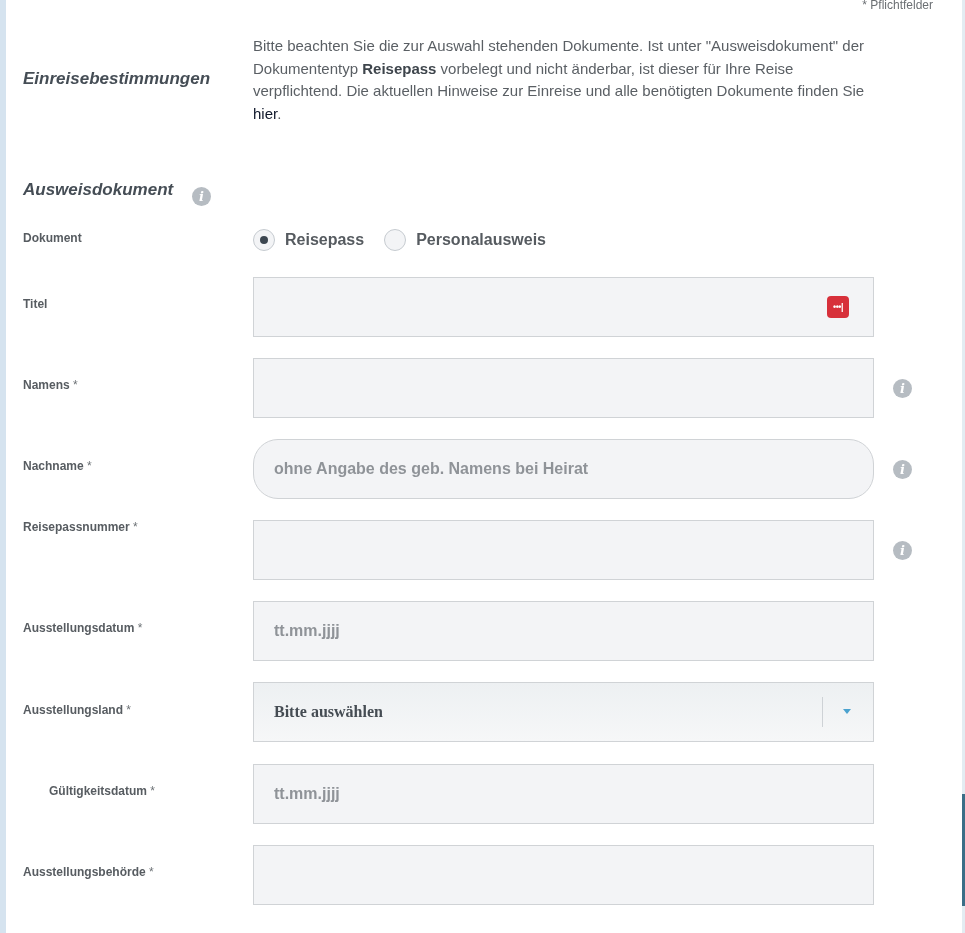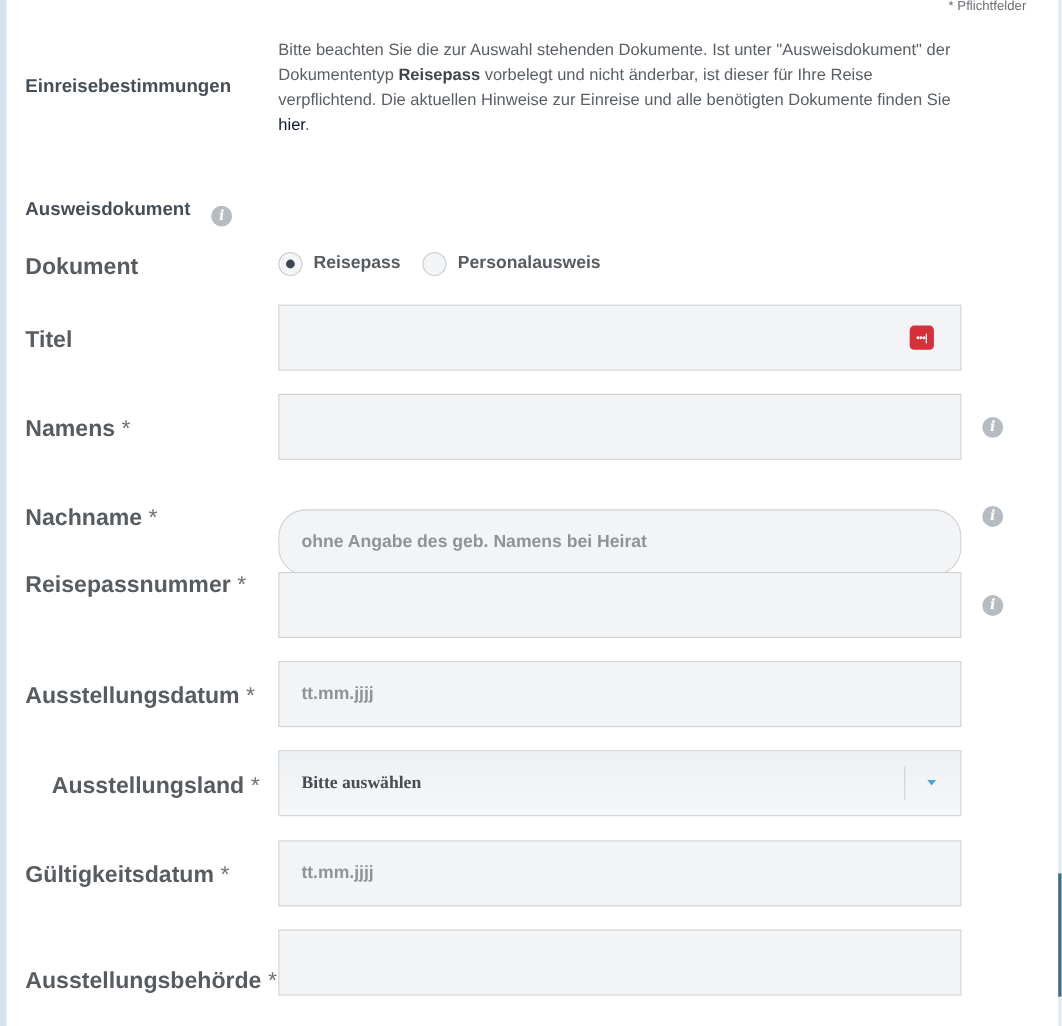--- a/index.html
+++ b/index.html
@@ -20,37 +20,37 @@
   .right-thumb {
     position:absolute; left:962px; top:794px; width:3px; height:112px;
     background:#3b6e87;
   }
   .pflicht {
     position:absolute; top:-2px; right:32px;
     font-size:12px; color:#6b6f73;
   }
   .sec-label {
     position:absolute; left:23px;
-    font-size:17px; font-weight:bold; color:#454d55;
+    font-size:17px; font-weight:bold; color:#454d55;font-style:italic;
   }
   .desc {
     position:absolute; left:253px; top:35px; width:620px;
     font-size:15px; line-height:22.5px; color:#5a5f64;
   }
   .desc b { color:#3e454c; }
   .desc a { color:#0f172a; text-decoration:none; }
   .info-icon {
     position:absolute; width:19px; height:19px; border-radius:50%;
     background:#b6bcc2; color:#fff;
     font-family:"DejaVu Serif", serif; font-style:italic; font-weight:bold;
     font-size:13px; line-height:19px; text-align:center;
   }
   .field-label {
     position:absolute; left:23px;
-    font-size:21px; font-weight:bold; color:#575c61;
+    font-size:12px; font-weight:bold; color:#575c61;
   }
   .field-label .req { font-weight:normal; color:#6d7276; }
   .radio-group { position:absolute; left:253px; top:228px; height:24px; display:flex; align-items:center; }
   .radio {
     width:22px; height:22px; border-radius:50%;
     border:1px solid #c6cbd0; background:#f3f4f6;
     box-sizing:border-box; position:relative; display:inline-block;
   }
   .radio.checked::after {
     content:""; position:absolute; left:6px; top:6px; width:8px; height:8px;
@@ -109,34 +109,34 @@
 <div class="input" style="top:277px;">
   <span></span>
   <span class="pw-icon">•••|</span>
 </div>
 
 <div class="field-label" style="top:378px;"><span>Namens</span> <span class="req">*</span></div>
 <div class="input" style="top:358px;"><span></span></div>
 <div class="info-icon" style="left:893px; top:379px;">i</div>
 
 <div class="field-label" style="top:459px;"><span>Nachname</span> <span class="req">*</span></div>
-<div class="input" style="top:463px;border-radius:25px;"><span>ohne Angabe des geb. Namens bei Heirat</span></div>
+<div class="input" style="top:439px;border-radius:25px;"><span>ohne Angabe des geb. Namens bei Heirat</span></div>
 <div class="info-icon" style="left:893px; top:460px;">i</div>
 
 <div class="field-label" style="top:520px;"><span>Reisepassnummer</span> <span class="req">*</span></div>
 <div class="input" style="top:520px;"><span></span></div>
 <div class="info-icon" style="left:893px; top:541px;">i</div>
 
 <div class="field-label" style="top:621px;"><span>Ausstellungsdatum</span> <span class="req">*</span></div>
 <div class="input" style="top:601px;"><span>tt.mm.jjjj</span></div>
 
-<div class="field-label" style="top:703px;margin-left:24px;"><span>Ausstellungsland</span> <span class="req">*</span></div>
+<div class="field-label" style="top:703px;"><span>Ausstellungsland</span> <span class="req">*</span></div>
 <div class="input select" style="top:682px;">
   <span>Bitte auswählen</span>
   <span class="divider"></span>
   <span class="arrow"></span>
 </div>
 
-<div class="field-label" style="top:784px;"><span>Gültigkeitsdatum</span> <span class="req">*</span></div>
+<div class="field-label" style="top:784px;margin-left:26px;"><span>Gültigkeitsdatum</span> <span class="req">*</span></div>
 <div class="input" style="top:764px;"><span>tt.mm.jjjj</span></div>
 
-<div class="field-label" style="top:865px;margin-top:15px;"><span>Ausstellungsbehörde</span> <span class="req">*</span></div>
+<div class="field-label" style="top:865px;"><span>Ausstellungsbehörde</span> <span class="req">*</span></div>
 <div class="input" style="top:845px;"><span></span></div>
 
 </body></html>

